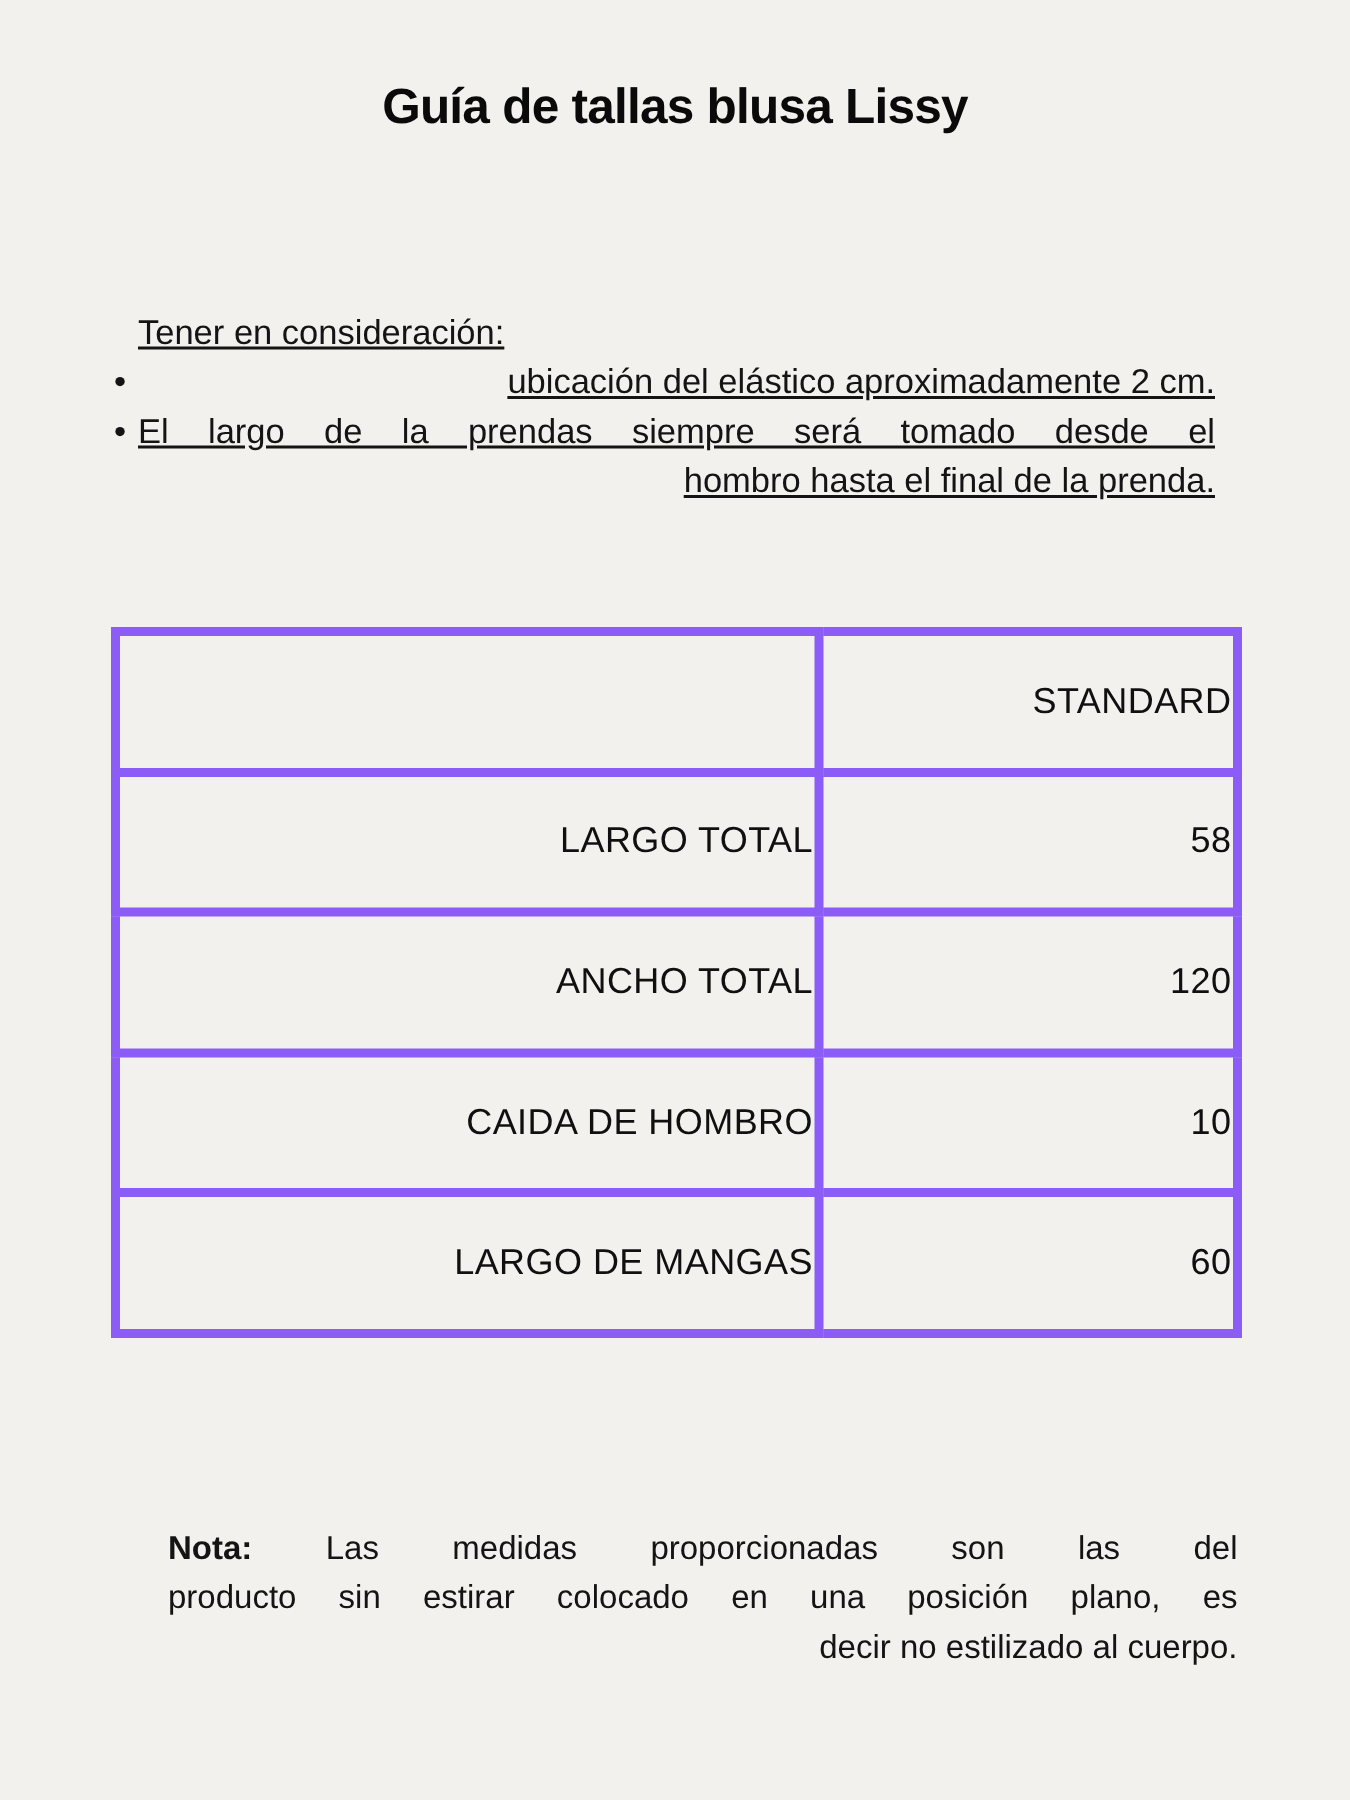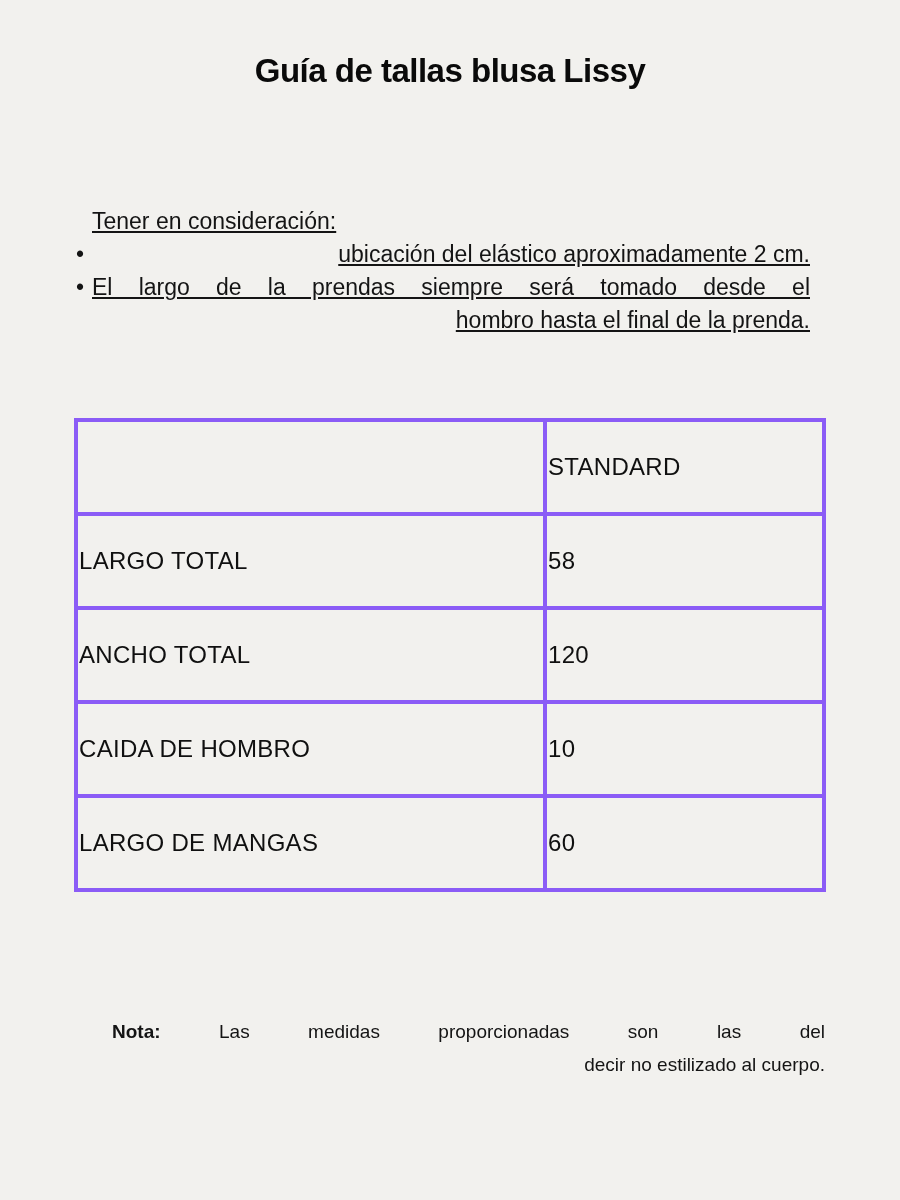--- a/index.html
+++ b/index.html
@@ -63,35 +63,35 @@
   .size-table {
     position: absolute;
     top: 418px;
     left: 74px;
     width: 748px;
     height: 474px;
     border-collapse: collapse;
     table-layout: fixed;
   }
   .size-table td {
-    border: 4px solid #8b5cf6;
-    text-align: left;
+    border: 6px solid #8b5cf6;
+    text-align: right;
     vertical-align: middle;
     font-size: 24px;
     letter-spacing: 0.3px;
     color: #101010;
   }
   .size-table col.c1 { width: 469px; }
   .size-table col.c2 { width: 279px; }
   .note {
     position: absolute;
     top: 1015px;
     left: 112px;
     width: 713px;
-    font-size: 19px;
+    font-size: 22px;
     line-height: 33px;
   }
   .note .bullet {
     left: -20px;
   }
   .note-label {
     font-weight: bold;
   }
 </style>
 </head>
@@ -142,17 +142,18 @@
           <td>LARGO DE MANGAS</td>
           <td>60</td>
         </tr>
       </tbody>
   </table>
 
   <div class="note bullet-item">
     <span class="bullet"></span>
     <div>
         <div class="line just"><span class="note-label">Nota:</span> Las medidas proporcionadas son las del</div>
+        <div class="line just">producto sin estirar colocado en una posición plano, es</div>
         <div class="line">decir no estilizado al cuerpo.</div>
       </div>
   </div>
 
 </div>
 
 </body></html>

